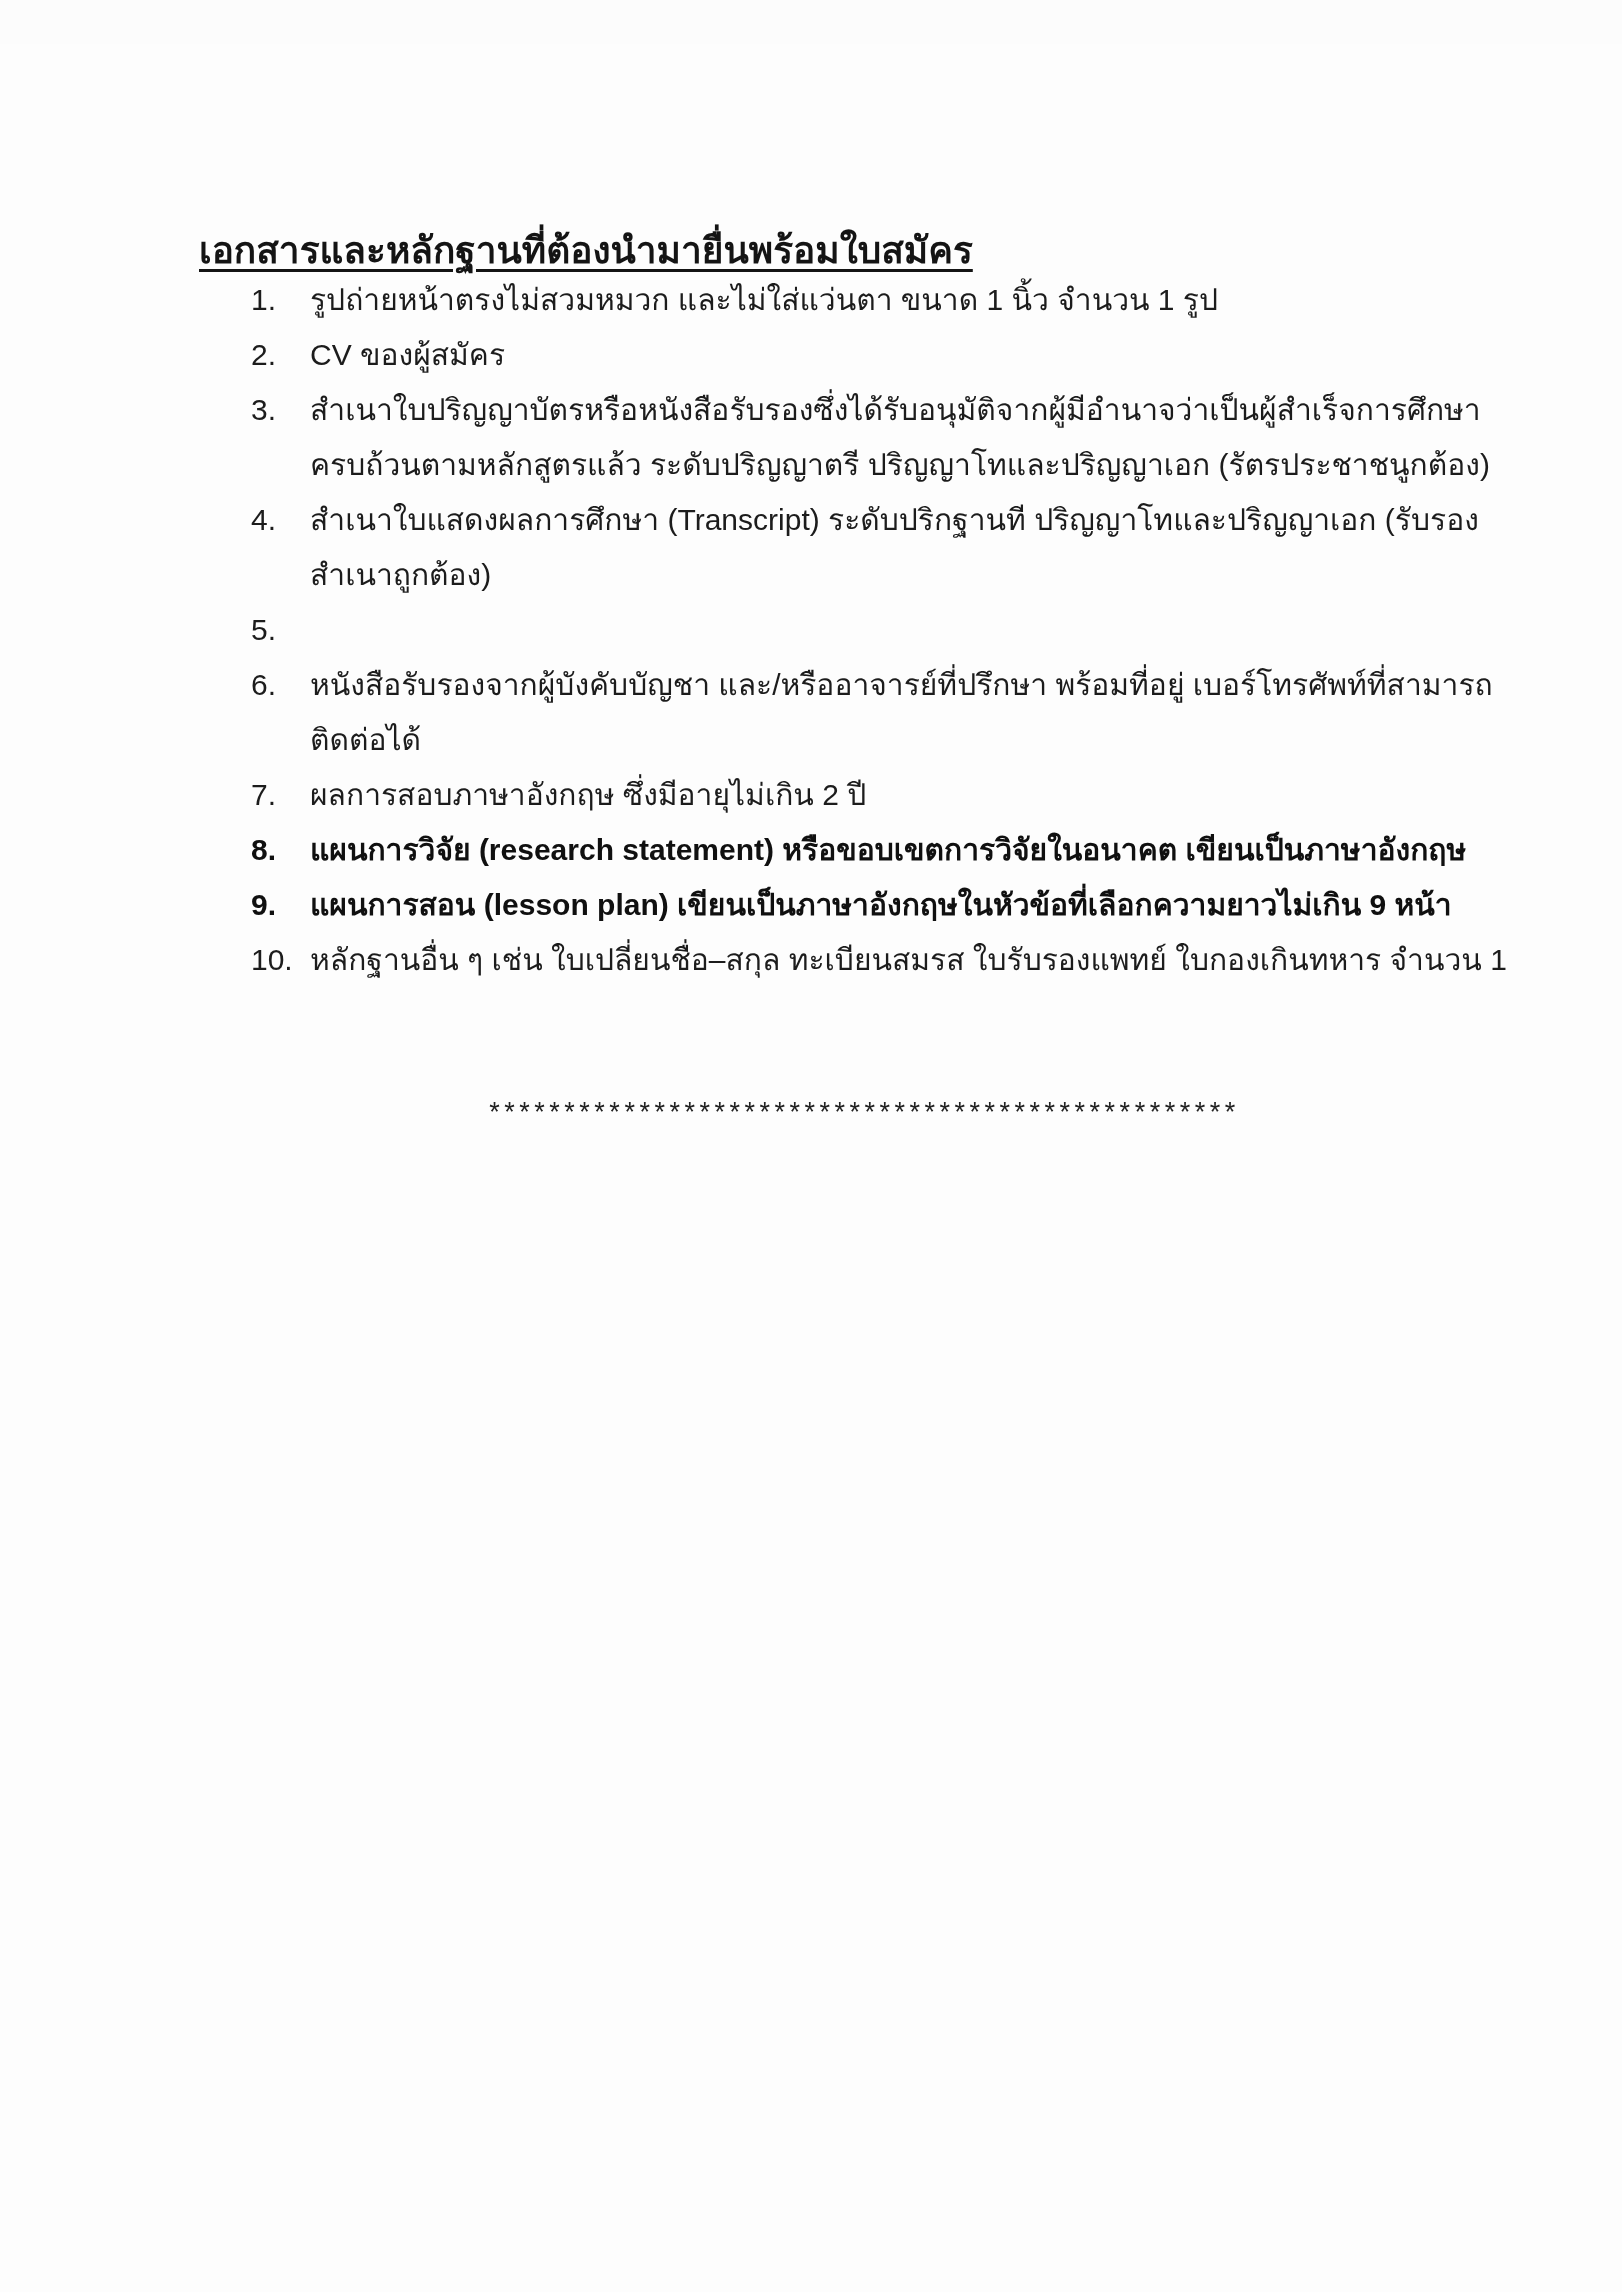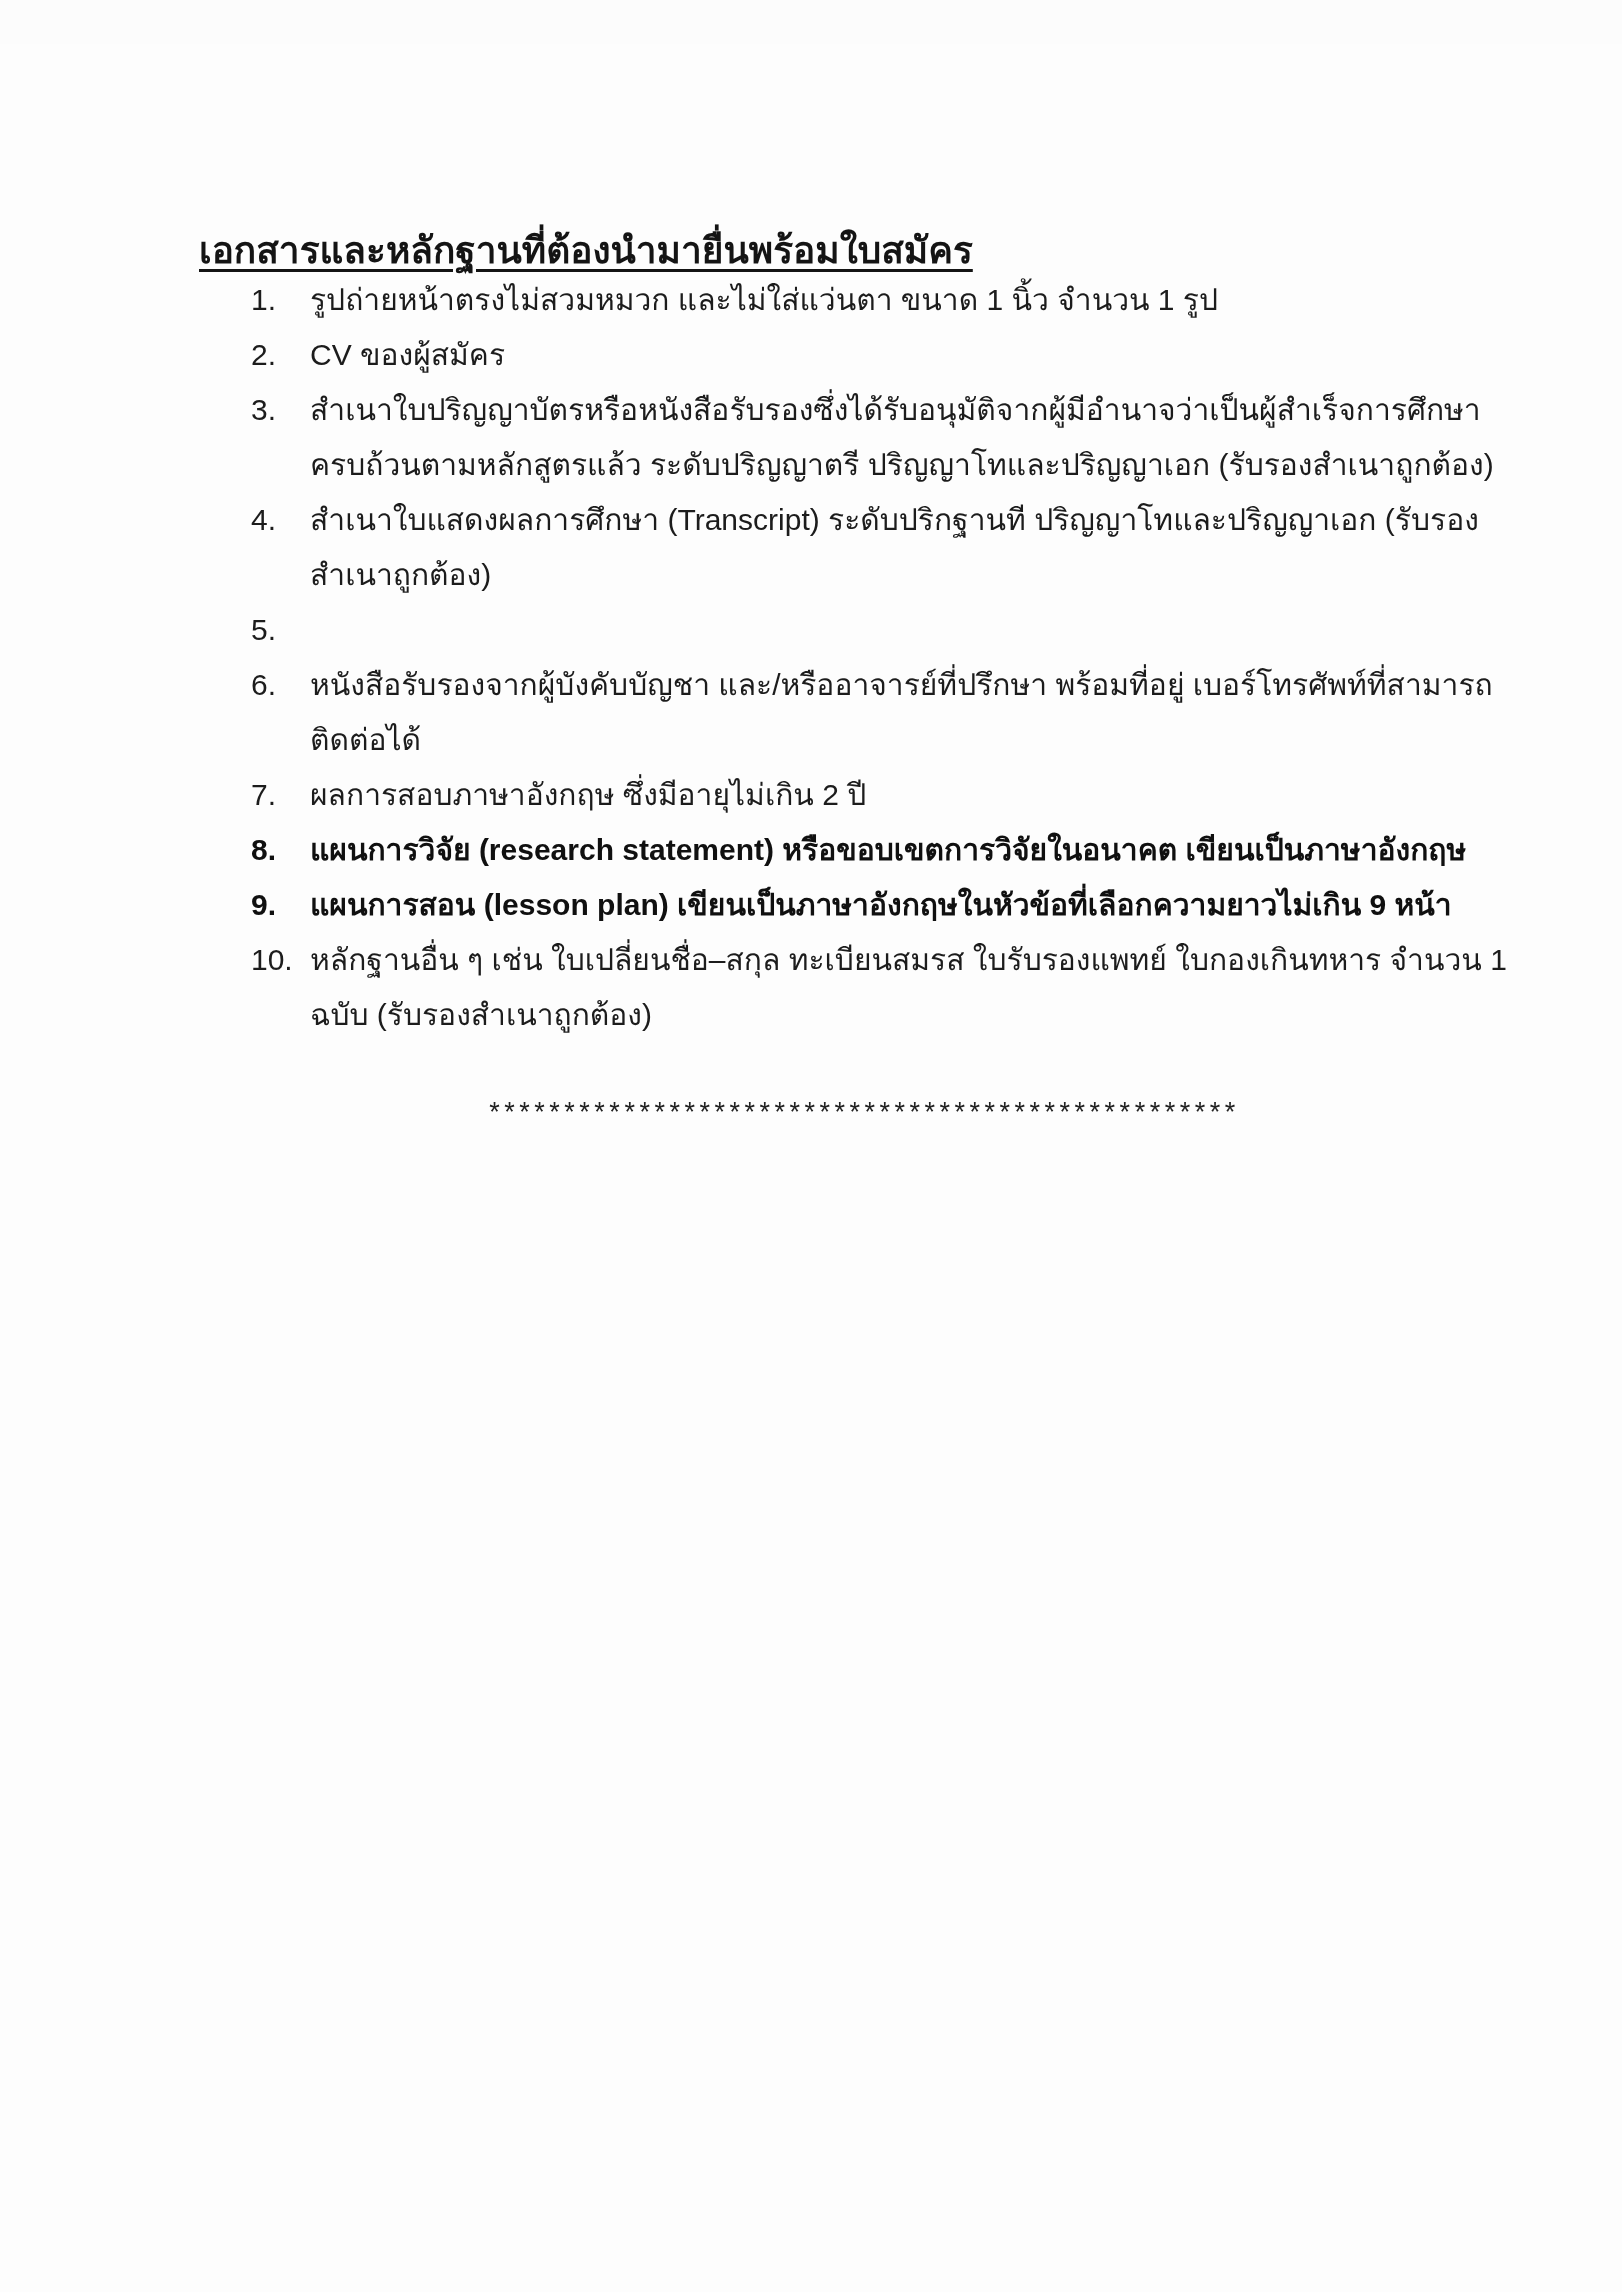--- a/index.html
+++ b/index.html
@@ -84,21 +84,21 @@
       <div class="row">
         <div class="num">2.</div>
         <div class="txt">CV ของผู้สมัคร</div>
       </div>
       <div class="row">
         <div class="num">3.</div>
         <div class="txt">สำเนาใบปริญญาบัตรหรือหนังสือรับรองซึ่งได้รับอนุมัติจากผู้มีอำนาจว่าเป็นผู้สำเร็จการศึกษา</div>
       </div>
       <div class="row">
         <div class="num"></div>
-        <div class="txt">ครบถ้วนตามหลักสูตรแล้ว ระดับปริญญาตรี ปริญญาโทและปริญญาเอก (รับรองสำเนาถูกต้อง)</div>
+        <div class="txt">ครบถ้วนตามหลักสูตรแล้ว ระดับปริญญาตรี ปริญญาโทและปริญญาเอก (รัตรประชาชนูกต้อง)</div>
       </div>
       <div class="row">
         <div class="num">4.</div>
         <div class="txt">สำเนาใบแสดงผลการศึกษา (Transcript) ระดับปริกฐานที ปริญญาโทและปริญญาเอก (รับรอง</div>
       </div>
       <div class="row">
         <div class="num"></div>
         <div class="txt">สำเนาถูกต้อง)</div>
       </div>
       <div class="row">
@@ -121,22 +121,18 @@
         <div class="txt">แผนการวิจัย (research statement) หรือขอบเขตการวิจัยในอนาคต เขียนเป็นภาษาอังกฤษ</div>
       </div>
       <div class="row bold">
         <div class="num">9.</div>
         <div class="txt">แผนการสอน (lesson plan) เขียนเป็นภาษาอังกฤษในหัวข้อที่เลือกความยาวไม่เกิน 9 หน้า</div>
       </div>
       <div class="row">
         <div class="num">10.</div>
         <div class="txt">หลักฐานอื่น ๆ เช่น ใบเปลี่ยนชื่อ–สกุล ทะเบียนสมรส ใบรับรองแพทย์ ใบกองเกินทหาร จำนวน 1</div>
       </div>
-      <div class="row">
-        <div class="num"></div>
-        <div class="txt">ฉบับ (รับรองสำเนาถูกต้อง)</div>
-      </div>
     </div>
 
   <div class="separator">**************************************************</div>
 
 </div>
 
 
 </body></html>

